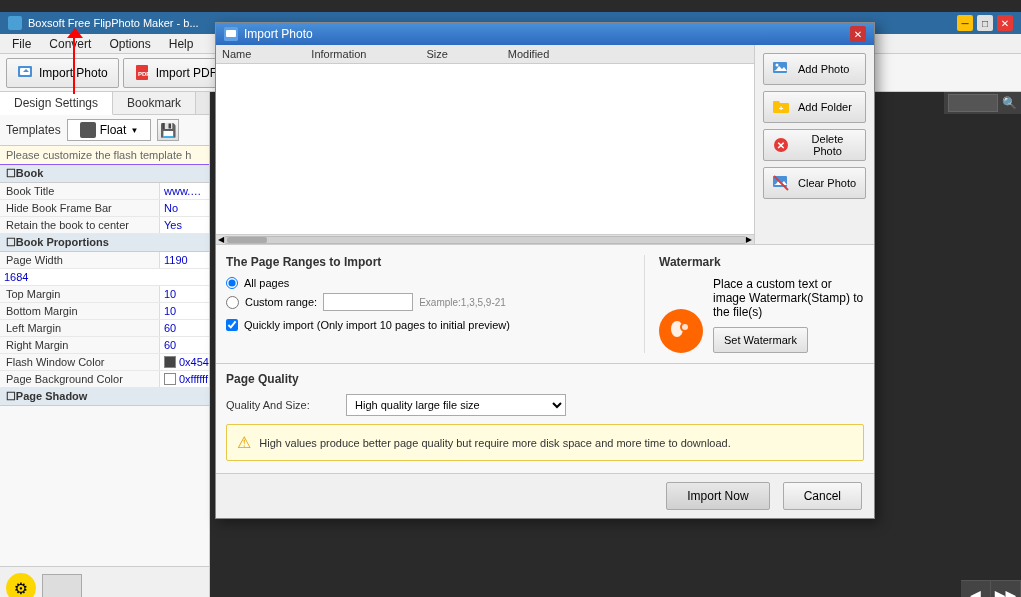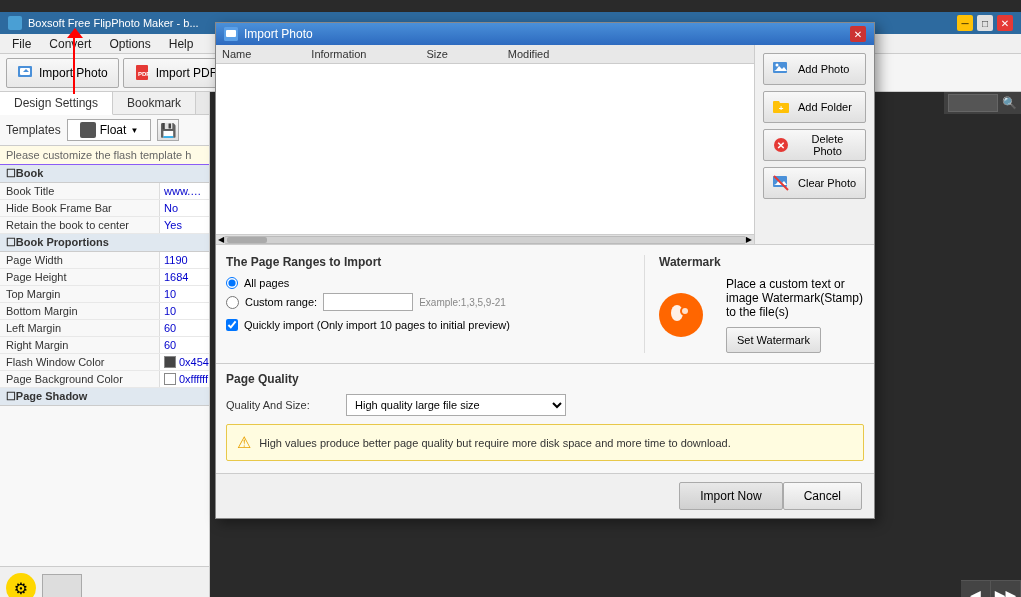--- a/index.html
+++ b/index.html
@@ -489,22 +489,22 @@
     }
     .checkbox-row input[type=checkbox] { width: 12px; height: 12px; }
 
     .settings-right {
       width: 220px;
       border-left: 1px solid #ddd;
       padding-left: 14px;
     }
     .watermark-area {
       display: flex;
-      align-items: center;
-      gap: 23px;
+      align-items: flex-end;
+      gap: 10px;
     }
     .watermark-logo-img {
       width: 44px; height: 44px;
       background: #ff6600;
       border-radius: 50%;
       display: flex; align-items: center; justify-content: center;
       font-size: 20px;
       color: white;
       flex-shrink: 0;
     }
@@ -567,21 +567,21 @@
       font-size: 16px;
       color: #e8a000;
       flex-shrink: 0;
     }
 
     
     .modal-footer {
       display: flex;
       justify-content: flex-end;
       padding: 8px 12px;
-      gap: 0;
+      gap: 13px;
       background: #f0f0f0;
       border-top: 1px solid #ccc;
       align-items: center;
     }
     .footer-btn {
       height: 28px;
       padding: 0 20px;
       border: 1px solid #aaa;
       background: linear-gradient(to bottom, #f8f8f8, #e0e0e0);
       cursor: pointer;
@@ -670,21 +670,20 @@
         <div class="prop-row">
           <span class="prop-name">Retain the book to center</span>
           <span class="prop-value">Yes</span>
         </div>
         <div class="prop-group-header">☐Book Proportions</div>
         <div class="prop-row">
           <span class="prop-name">Page Width</span>
           <span class="prop-value">1190</span>
         </div>
         <div class="prop-row">
-          <span class="prop-name">Page Height</span>
           <span class="prop-value">1684</span>
         </div>
         <div class="prop-row">
           <span class="prop-name">Top Margin</span>
           <span class="prop-value">10</span>
         </div>
         <div class="prop-row">
           <span class="prop-name">Bottom Margin</span>
           <span class="prop-value">10</span>
         </div>

